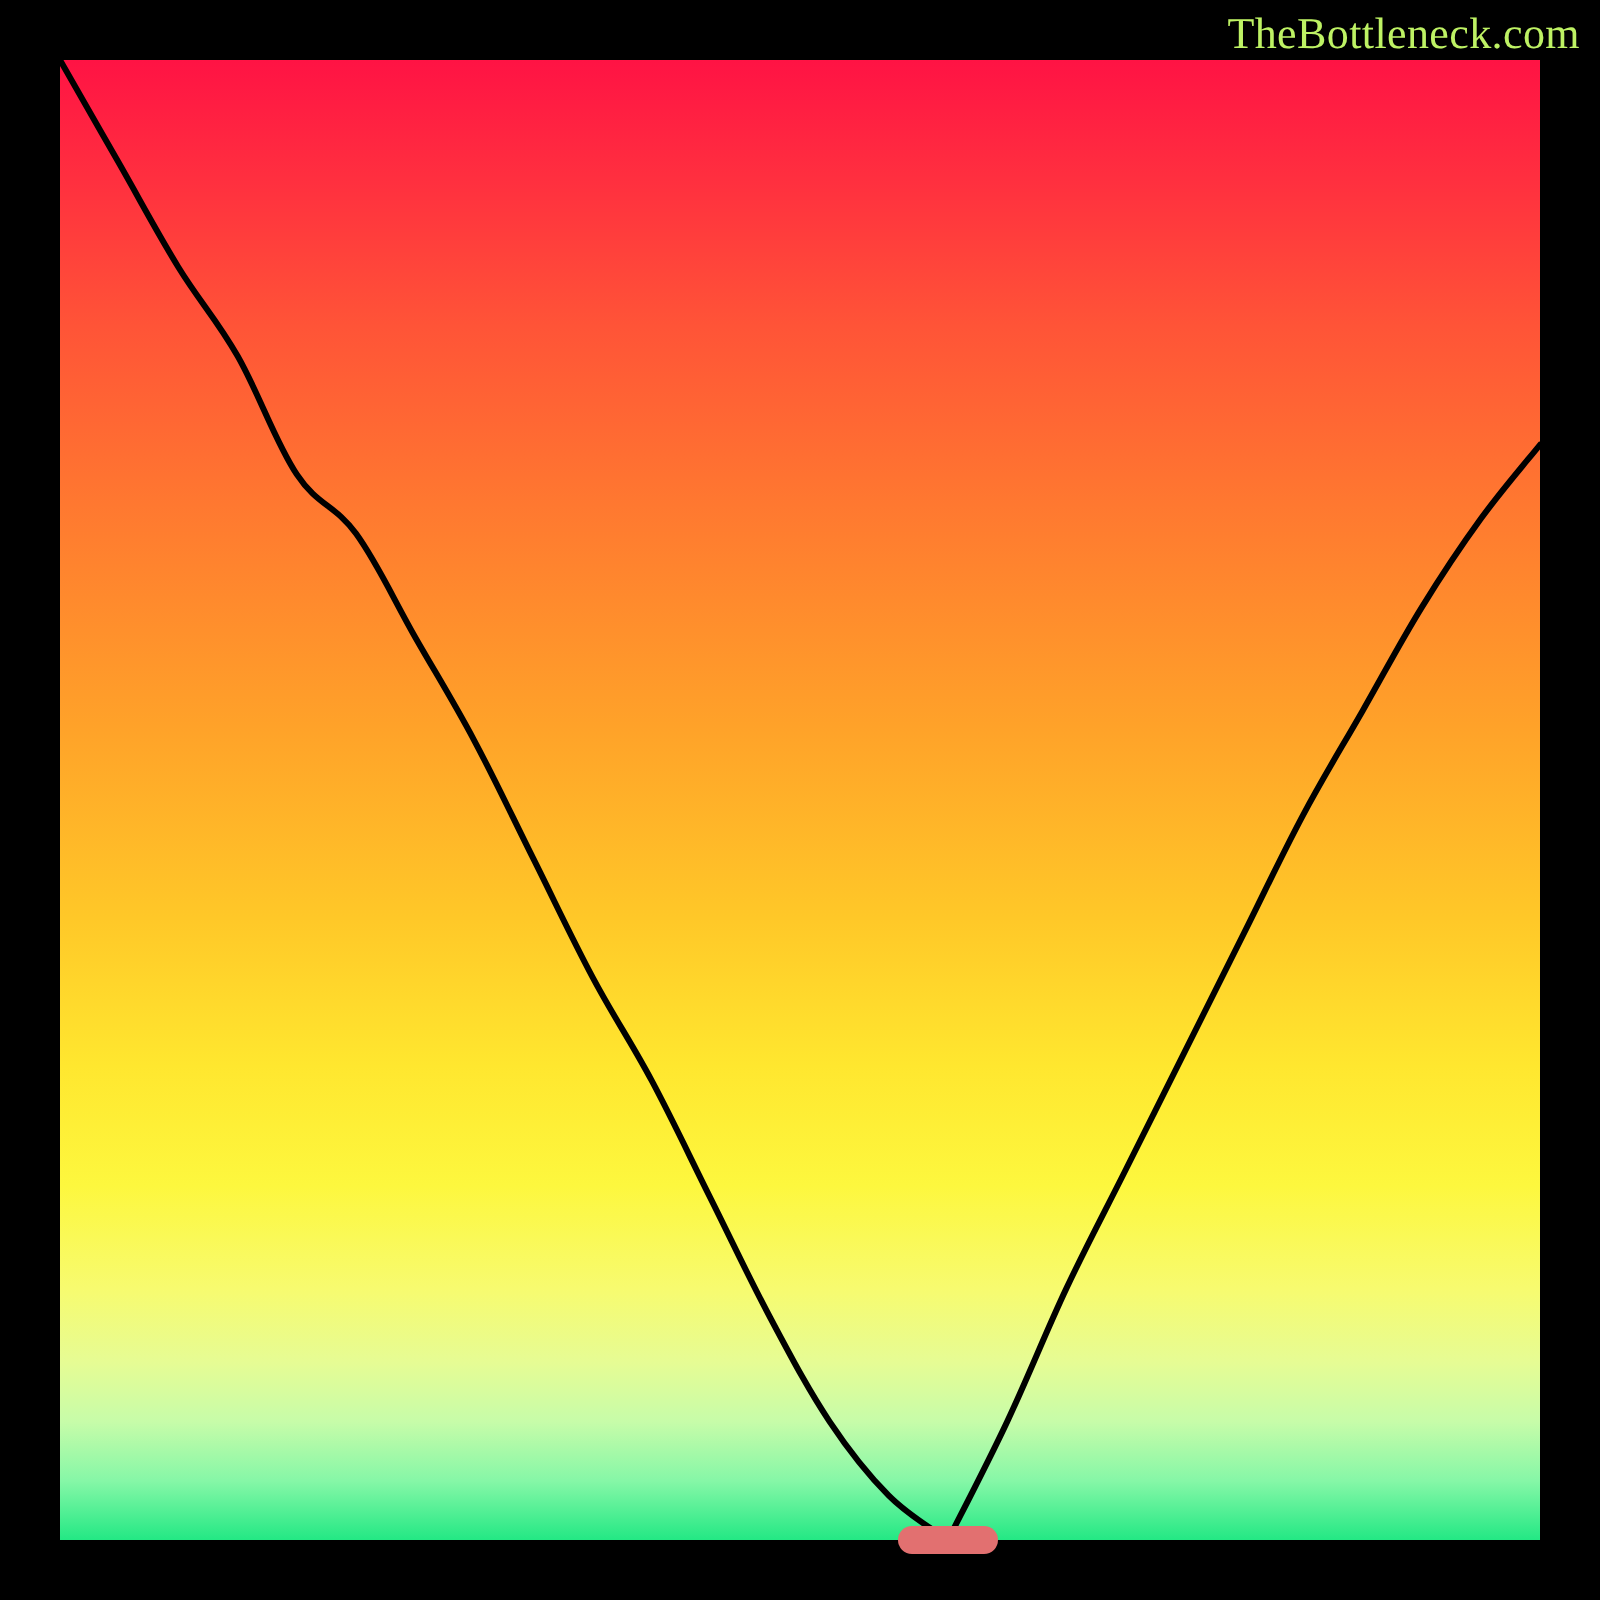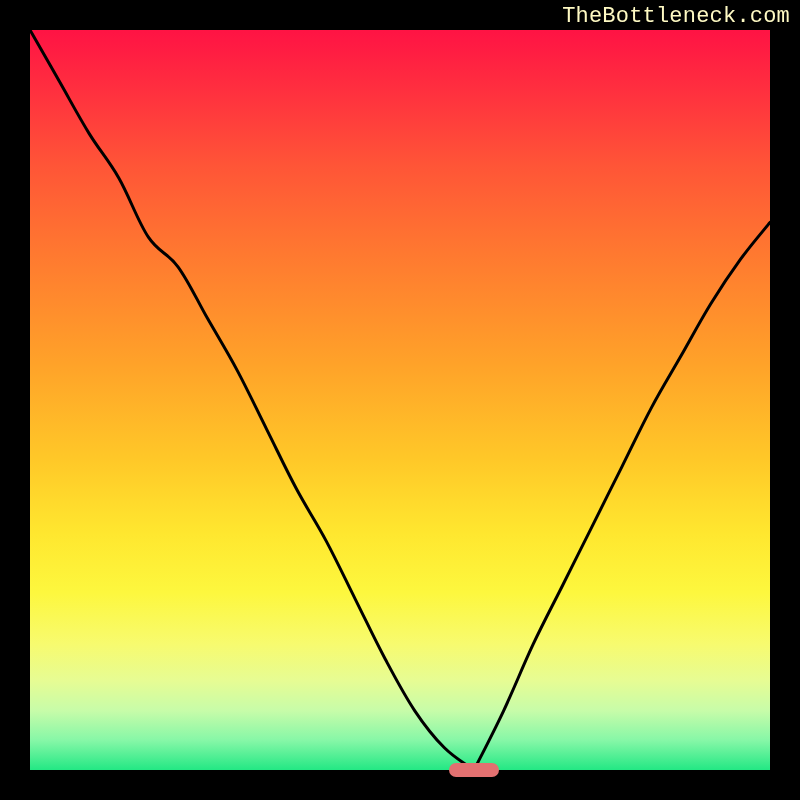--- a/index.html
+++ b/index.html
@@ -7,22 +7,22 @@
   .frame {
     position: relative;
     width: 800px;
     height: 800px;
     background: #000;
   }
   .attribution {
     position: absolute;
     top: 4px;
     right: 10px;
-    color: #fef9c3;
-    font-family: Liberation Mono, monospace;
+    color: #bef264;
+    font-family: Liberation Serif, serif;
     font-size: 22px;
     font-weight: 500;
     letter-spacing: 0.2px;
     z-index: 5;
   }
   .plot-area {
     position: absolute;
     left: 30px;
     top: 30px;
     width: 740px;

